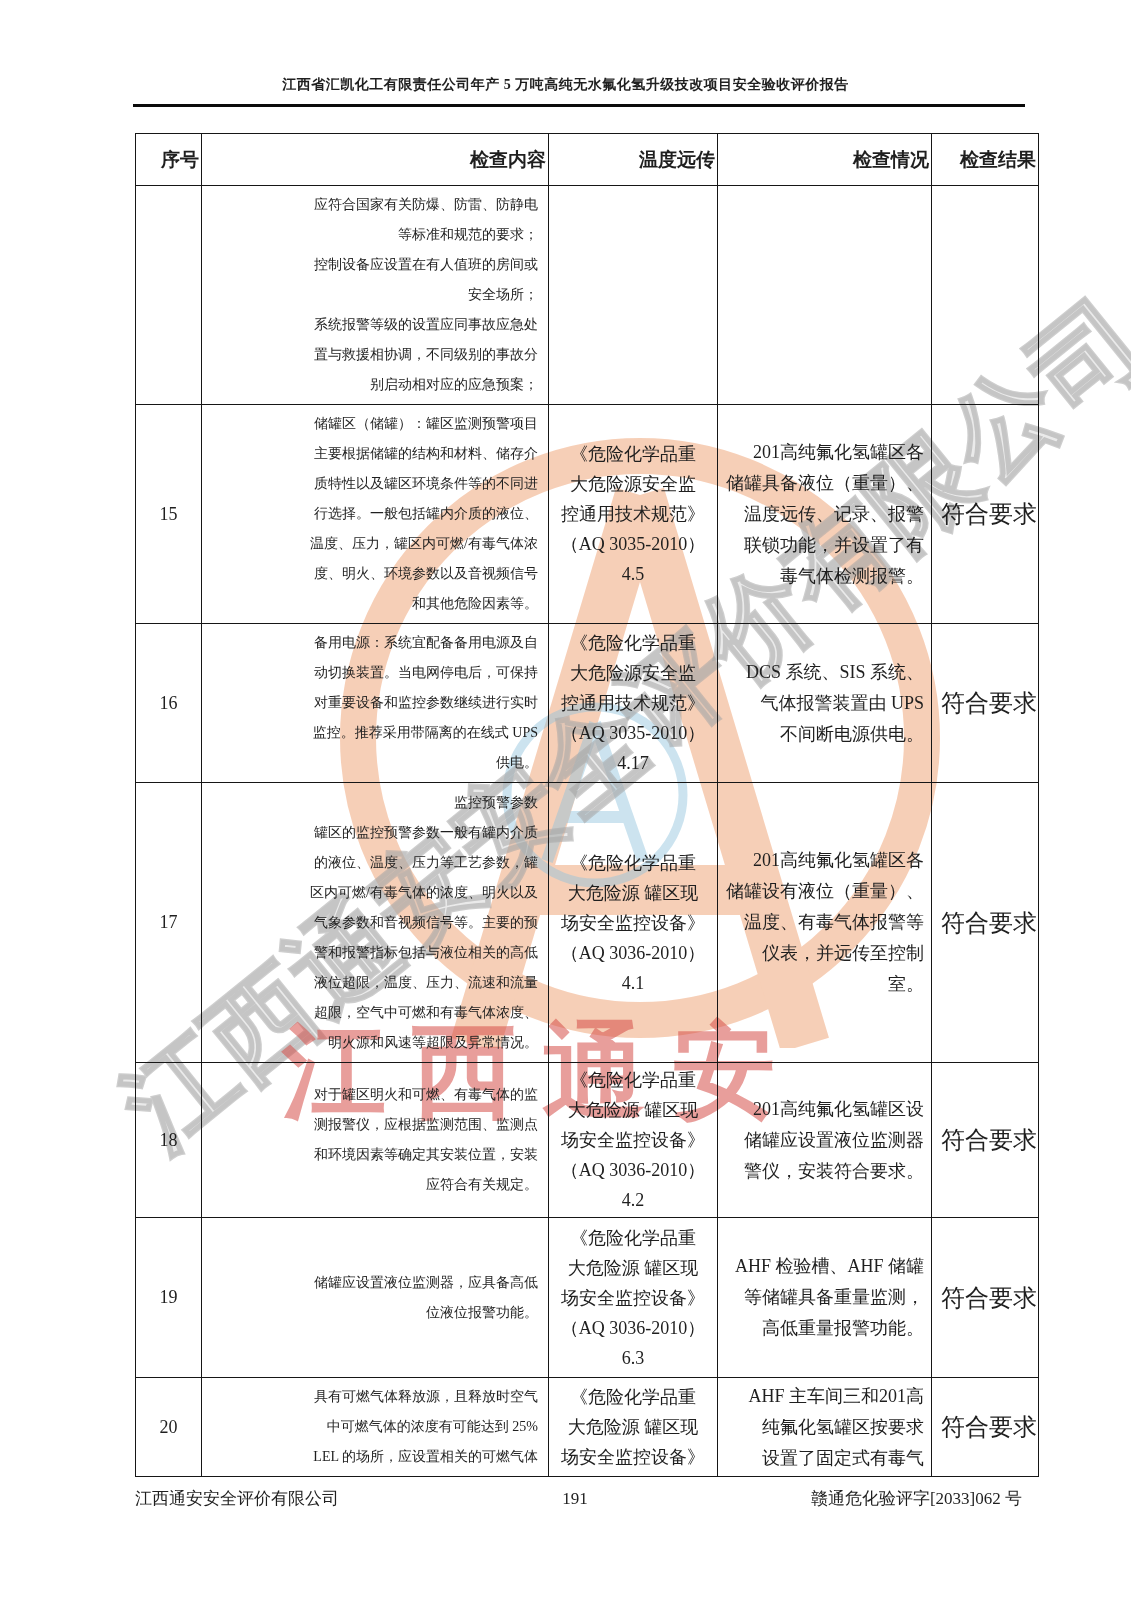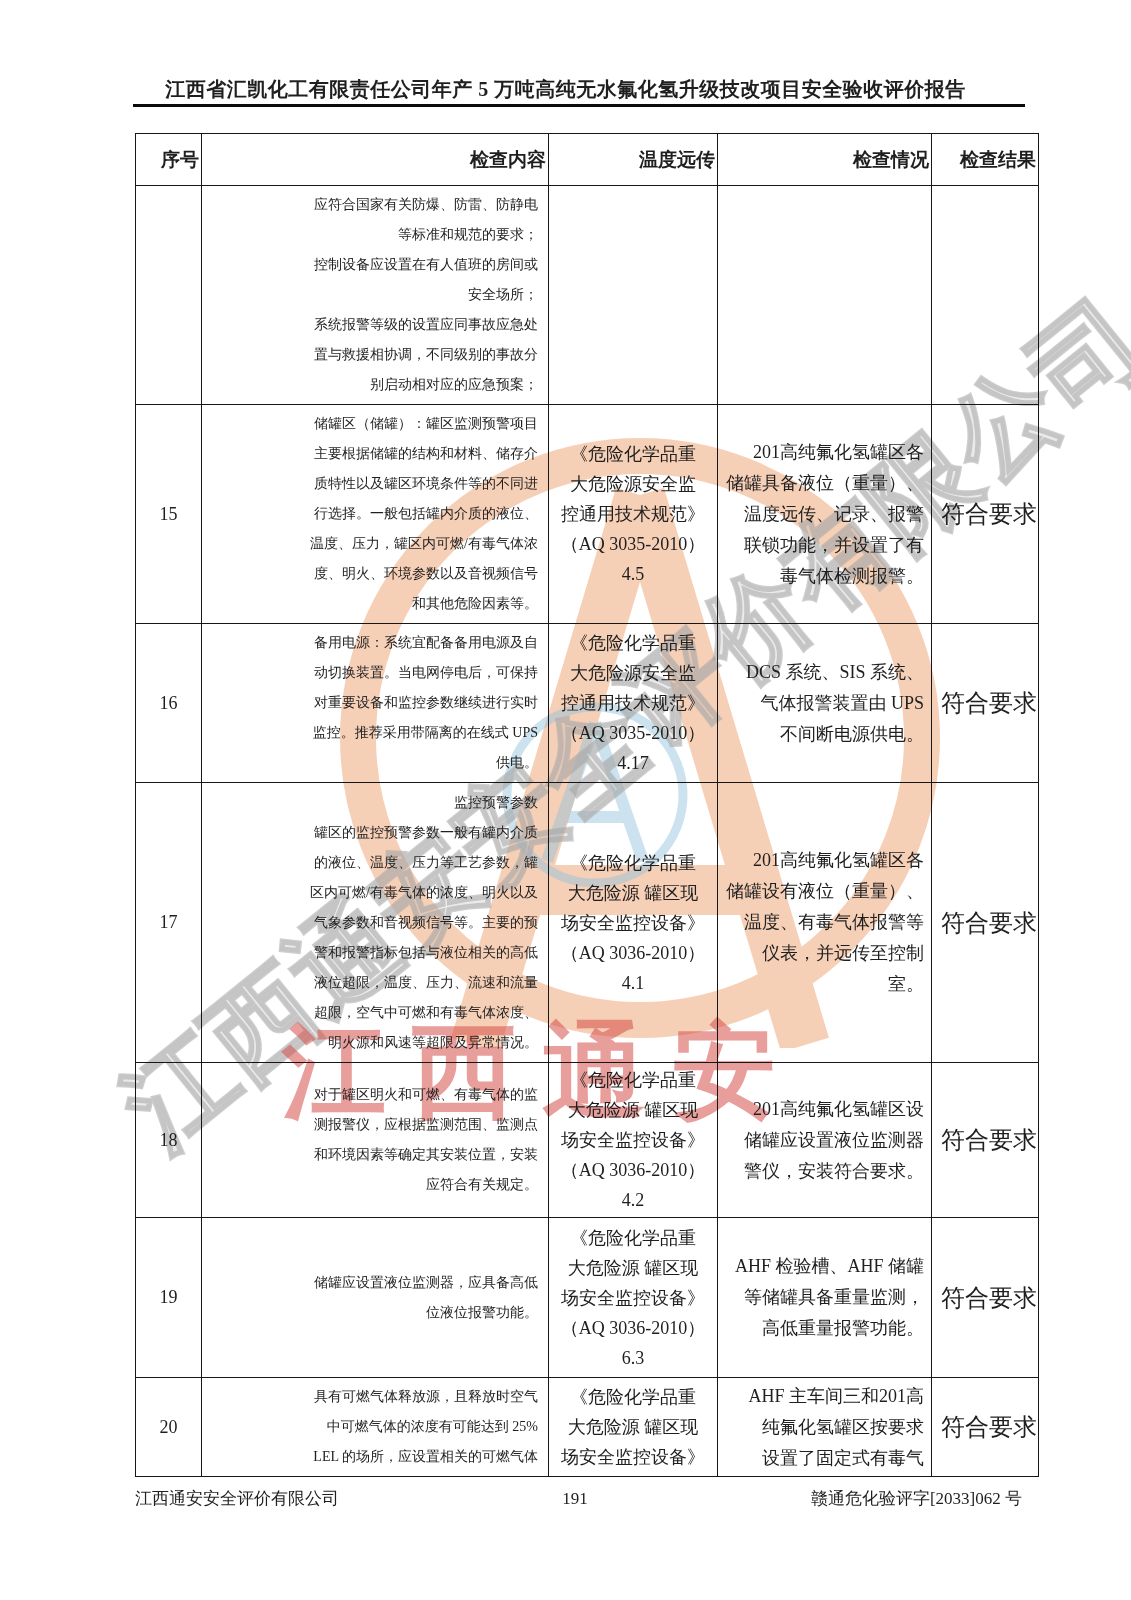--- a/index.html
+++ b/index.html
@@ -25,21 +25,21 @@
   }
   .wm-red{
     position:absolute;left:282px;top:1012px;height:120px;line-height:120px;
     font-size:104px;font-weight:bold;white-space:nowrap;
     letter-spacing:26px;
     color:rgba(214,78,72,0.55);
   }
   
   .report-title{
     position:absolute;top:76px;left:0;width:100%;z-index:1;
-    text-align:center;font-size:20px;font-weight:600;letter-spacing:.5px;
+    text-align:center;font-size:14px;font-weight:600;letter-spacing:.5px;
   }
   .title-rule{position:absolute;left:133px;top:104px;width:892px;height:3px;background:#0a0a0a;z-index:1;}
   
   table.inspection{
     position:absolute;left:135px;top:133px;width:903px;z-index:1;
     border-collapse:collapse;table-layout:fixed;
     background:transparent;
   }
   table.inspection th,table.inspection td{
     border:1.6px solid #161616;

